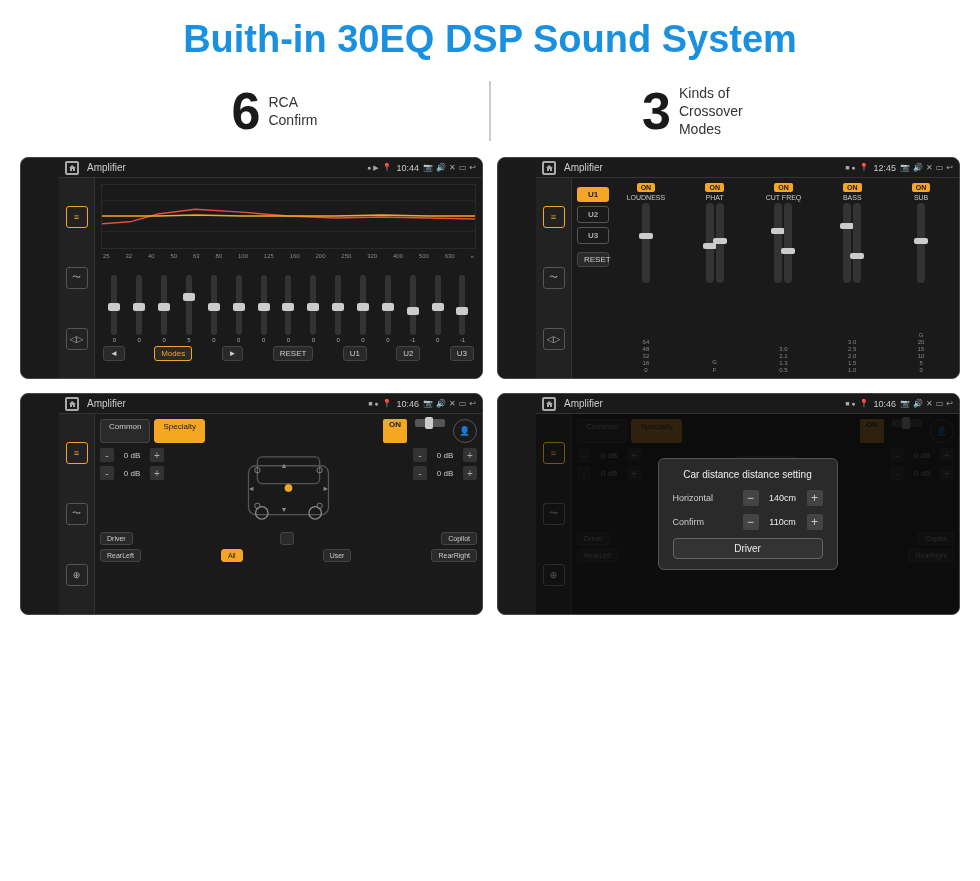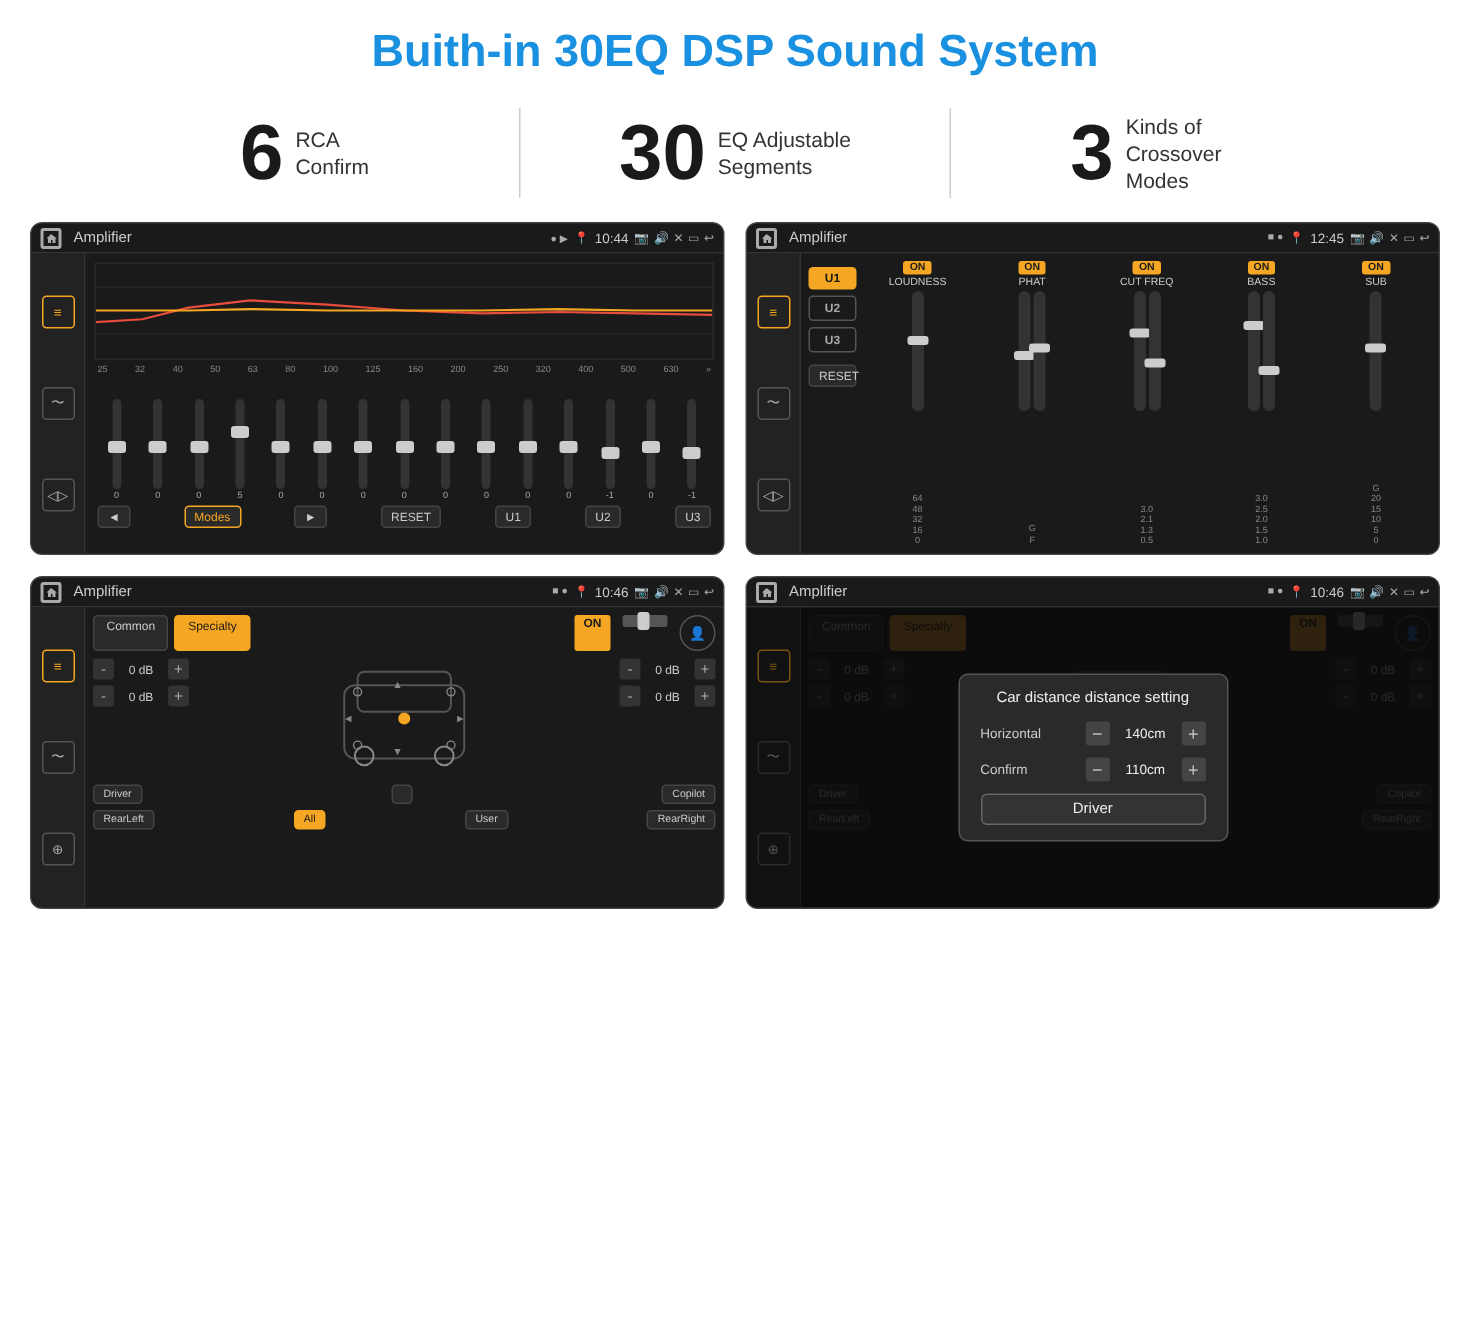--- a/index.html
+++ b/index.html
@@ -7,21 +7,21 @@
       width: 980px;
       height: 881px;
       background: #ffffff;
       font-family: Arial, sans-serif;
       overflow: hidden;
     }
 
     .page-title {
       text-align: center;
       padding: 18px 20px 10px;
-      font-size: 30px;
+      font-size: 38px;
       font-weight: 900;
       color: #1a90e0;
     }
 
     .stats-row {
       display: flex;
       justify-content: center;
       align-items: center;
       padding: 10px 60px 16px;
       gap: 0;
@@ -56,20 +56,21 @@
       grid-template-columns: 1fr 1fr;
       gap: 14px;
       padding: 0 20px 10px;
     }
 
     .screen-card {
       background: #1a1a1a;
       border-radius: 8px;
       overflow: hidden;
       border: 1px solid #444;
+      padding-left: 38px;
     }
 
     
     .status-bar {
       background: #1a1a1a;
       display: flex;
       align-items: center;
       padding: 3px 6px;
       gap: 4px;
       border-bottom: 1px solid #333;
@@ -498,27 +499,20 @@
 
 <div class="stats-row">
   <div class="stat-item">
     <span class="stat-number">6</span>
     <span class="stat-label">
       <span>RCA</span><br>
       <span>Confirm</span>
     </span>
   </div>
   <div class="stat-divider"></div>
-  <div class="stat-item">
-    <span class="stat-number">30</span>
-    <span class="stat-label">
-      <span>EQ Adjustable</span><br>
-      <span>Segments</span>
-    </span>
-  </div>
   <div class="stat-divider"></div>
   <div class="stat-item">
     <span class="stat-number">3</span>
     <span class="stat-label">
       <span>Kinds of</span><br>
       <span>Crossover Modes</span>
     </span>
   </div>
 </div>
 

